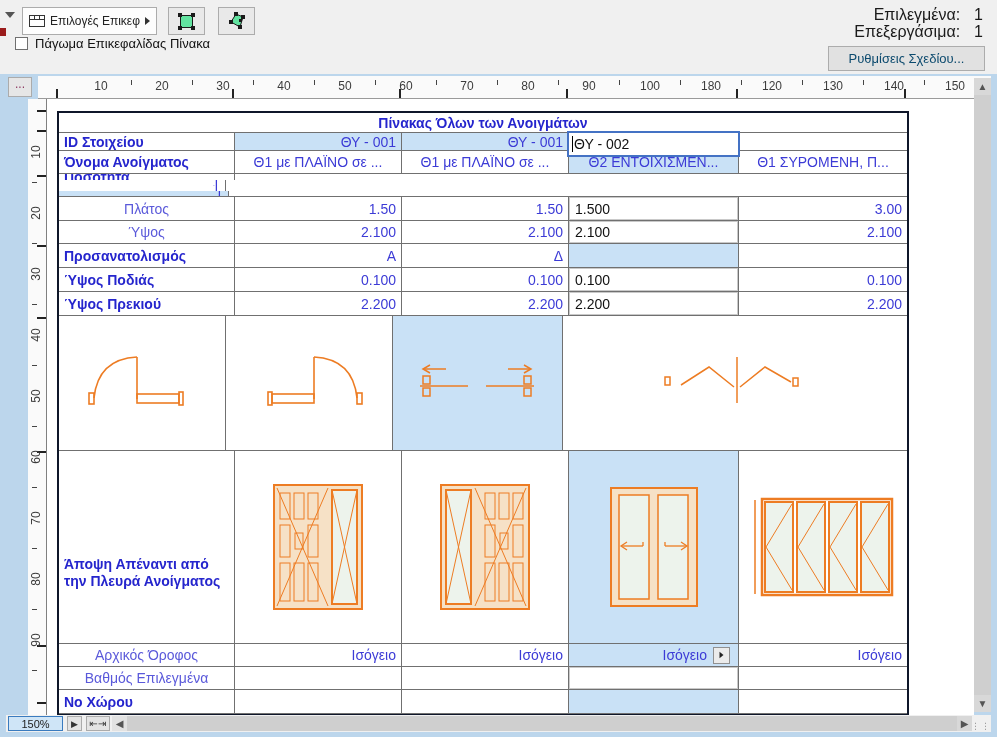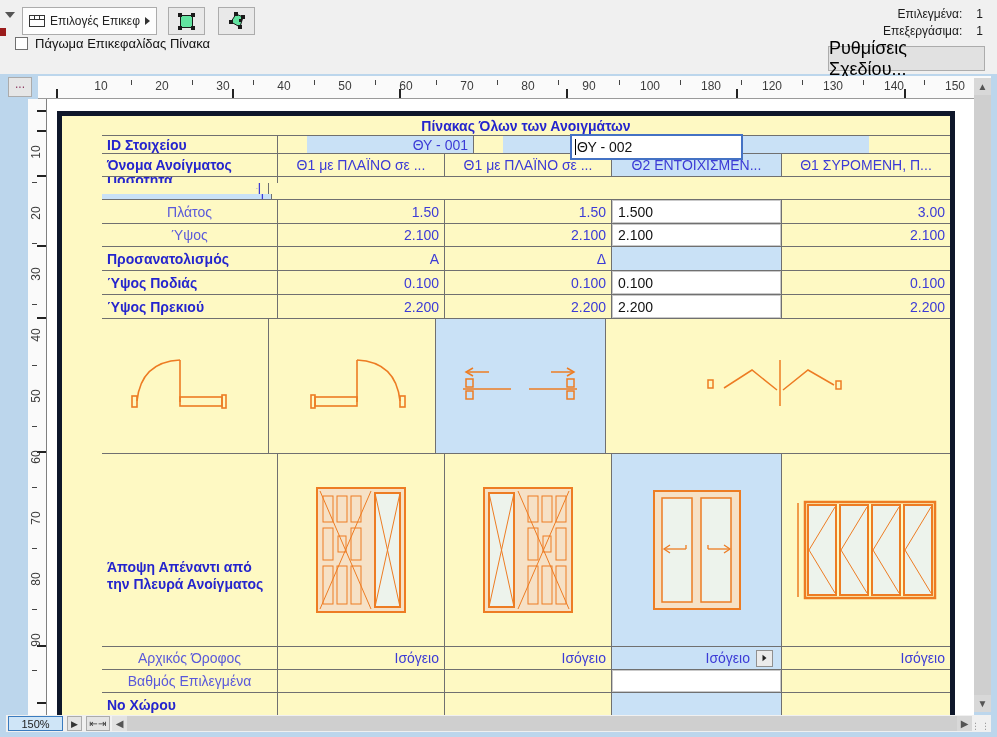--- a/index.html
+++ b/index.html
@@ -14,56 +14,56 @@
   .dock-mark{position:absolute;left:0;top:28px;width:6px;height:8px;background:#9B1C1C;}
   .tri-down{position:absolute;left:5px;top:12px;width:0;height:0;
     border-left:5px solid transparent;border-right:5px solid transparent;border-top:6px solid #555;}
   .btn{box-sizing:border-box;border:1px solid #ACACAC;background:#E9E9E9;
     display:flex;align-items:center;justify-content:center;cursor:default;}
   .hdr-opts{position:absolute;left:22px;top:7px;width:135px;height:28px;background:#FDFDFD;
     padding:0 6px;justify-content:flex-start;gap:5px;font-size:12px;color:#222;}
   .hdr-opts .lbl{white-space:nowrap;overflow:hidden;flex:1;}
   .tri-right{width:0;height:0;border-top:4px solid transparent;border-bottom:4px solid transparent;border-left:5px solid #333;}
   .icon-btn{position:absolute;top:7px;width:37px;height:28px;}
-  .stats{position:absolute;right:14px;top:6px;font-size:12px;color:#1a1a1a;text-align:right;line-height:17px;}
+  .stats{position:absolute;right:14px;top:6px;font-size:16px;color:#1a1a1a;text-align:right;line-height:17px;}
   .stats .row{display:flex;justify-content:flex-end;gap:14px;}
   .chk-row{position:absolute;left:15px;top:36px;display:flex;align-items:center;gap:7px;font-size:13px;color:#111;}
   .checkbox{width:13px;height:13px;background:#fff;border:1px solid #707070;box-sizing:border-box;}
-  .settings-btn{position:absolute;left:828px;top:46px;width:157px;height:25px;background:#E1E1E1;font-size:18px;color:#000000;}
+  .settings-btn{position:absolute;left:828px;top:46px;width:157px;height:25px;background:#E1E1E1;font-size:13px;color:#0c4a6e;}
   
   .ruler-more{position:absolute;left:8px;top:77px;width:24px;height:20px;background:#E6E6E6;border:1px solid #ABABAB;
     box-sizing:border-box;font-size:12px;color:#8E3A62;display:flex;align-items:center;justify-content:center;line-height:8px;padding-bottom:6px;}
   .hruler{position:absolute;left:38px;top:76px;width:953px;height:22px;background:#FAFAFA;border-bottom:1px solid #9a9a9a;overflow:hidden;}
   .hruler .num{position:absolute;top:3px;transform:translateX(-50%);font-size:12px;color:#3c3c3c;}
   .hruler .tick{position:absolute;top:4px;width:1px;height:5px;background:#444;}
   .hruler .guide{position:absolute;bottom:0;width:2px;height:9px;background:#222;}
   .vruler{position:absolute;left:28px;top:99px;width:18px;height:621px;background:#FAFAFA;overflow:hidden;}
   .vruler .num{position:absolute;left:1px;transform:translateY(-50%);font-size:12px;color:#3c3c3c;
     writing-mode:vertical-rl;transform:translateY(-50%) rotate(180deg);}
   .vruler .tick{position:absolute;left:4px;height:1px;width:5px;background:#444;}
   .vruler .guide{position:absolute;right:0;height:2px;width:9px;background:#222;}
   
   .paper{position:absolute;left:46px;top:99px;width:927px;height:621px;background:#fff;border-left:1px solid #808080;}
   
-  .sched{position:absolute;left:57px;top:111px;width:848px;border:5px solid #0f172a;box-sizing:content-box;background:#fef9c3;
-    color:#2525CD;font-size:14px;padding-left:40px;}
+  .sched{position:absolute;left:57px;top:111px;width:848px;border:2px solid #0f172a;box-sizing:content-box;background:#ffffff;
+    color:#2525CD;font-size:14px;}
   .trow{display:flex;border-bottom:1px solid #707070;box-sizing:border-box;}
   .trow:last-child{border-bottom:none;}
   .tcell{box-sizing:border-box;border-right:1px solid #707070;display:flex;align-items:center;overflow:hidden;white-space:nowrap;}
   .tcell:last-child{border-right:none;}
   .c0{width:176px;} .c1{width:167px;} .c2{width:167px;} .c3{width:170px;} .c4{width:168px;flex:1;}
   .lab{font-weight:bold;padding-left:5px;}
   .lab-soft{justify-content:center;color:#5a59da;font-weight:normal;}
   .val{justify-content:flex-end;padding-right:5px;color:#3c3bd6;}
   .cen{justify-content:center;color:#3c3bd6;}
   .selbg{background:#C9E1F6;}
   .editcell{background:#fff;color:#111;justify-content:flex-start;padding-left:6px;
     box-shadow:inset 0 0 0 1px #c9c9c9;}
   .title-row{height:20px;} .title-cell{width:100%;justify-content:center;font-weight:bold;border-right:none;}
-  .r-id{height:18px;gap:29px;} .r-name{height:23px;} .r-qty{height:23px;flex-direction:column;}
+  .r-id{height:18px;} .r-name{height:23px;} .r-qty{height:23px;flex-direction:column;}
   .r-w{height:24px;} .r-h{height:23px;} .r-or{height:24px;} .r-sill{height:24px;} .r-head{height:24px;}
   .r-sym{height:135px;} .r-elev{height:193px;}
   .r-floor{height:23px;} .r-ac{height:23px;} .r-room{height:24px;}
   .r-sym .tcell,.r-elev .tcell{justify-content:center;align-items:center;}
   .elev-label{align-items:flex-start;padding-top:52px;white-space:normal;line-height:17px;}
   .edit-overlay{position:absolute;left:508px;top:18px;width:173px;height:26px;background:#fff;
     border:2px solid #4472C4;box-sizing:border-box;display:flex;align-items:center;color:#111;padding-left:3px;font-size:14px;}
   .caret{width:1px;height:16px;background:#000;margin-right:1px;}
   .popup-btn{width:15px;height:15px;border:1px solid #909090;background:#EBEBEB;margin-left:6px;margin-right:3px;
     display:flex;align-items:center;justify-content:center;flex:none;}

